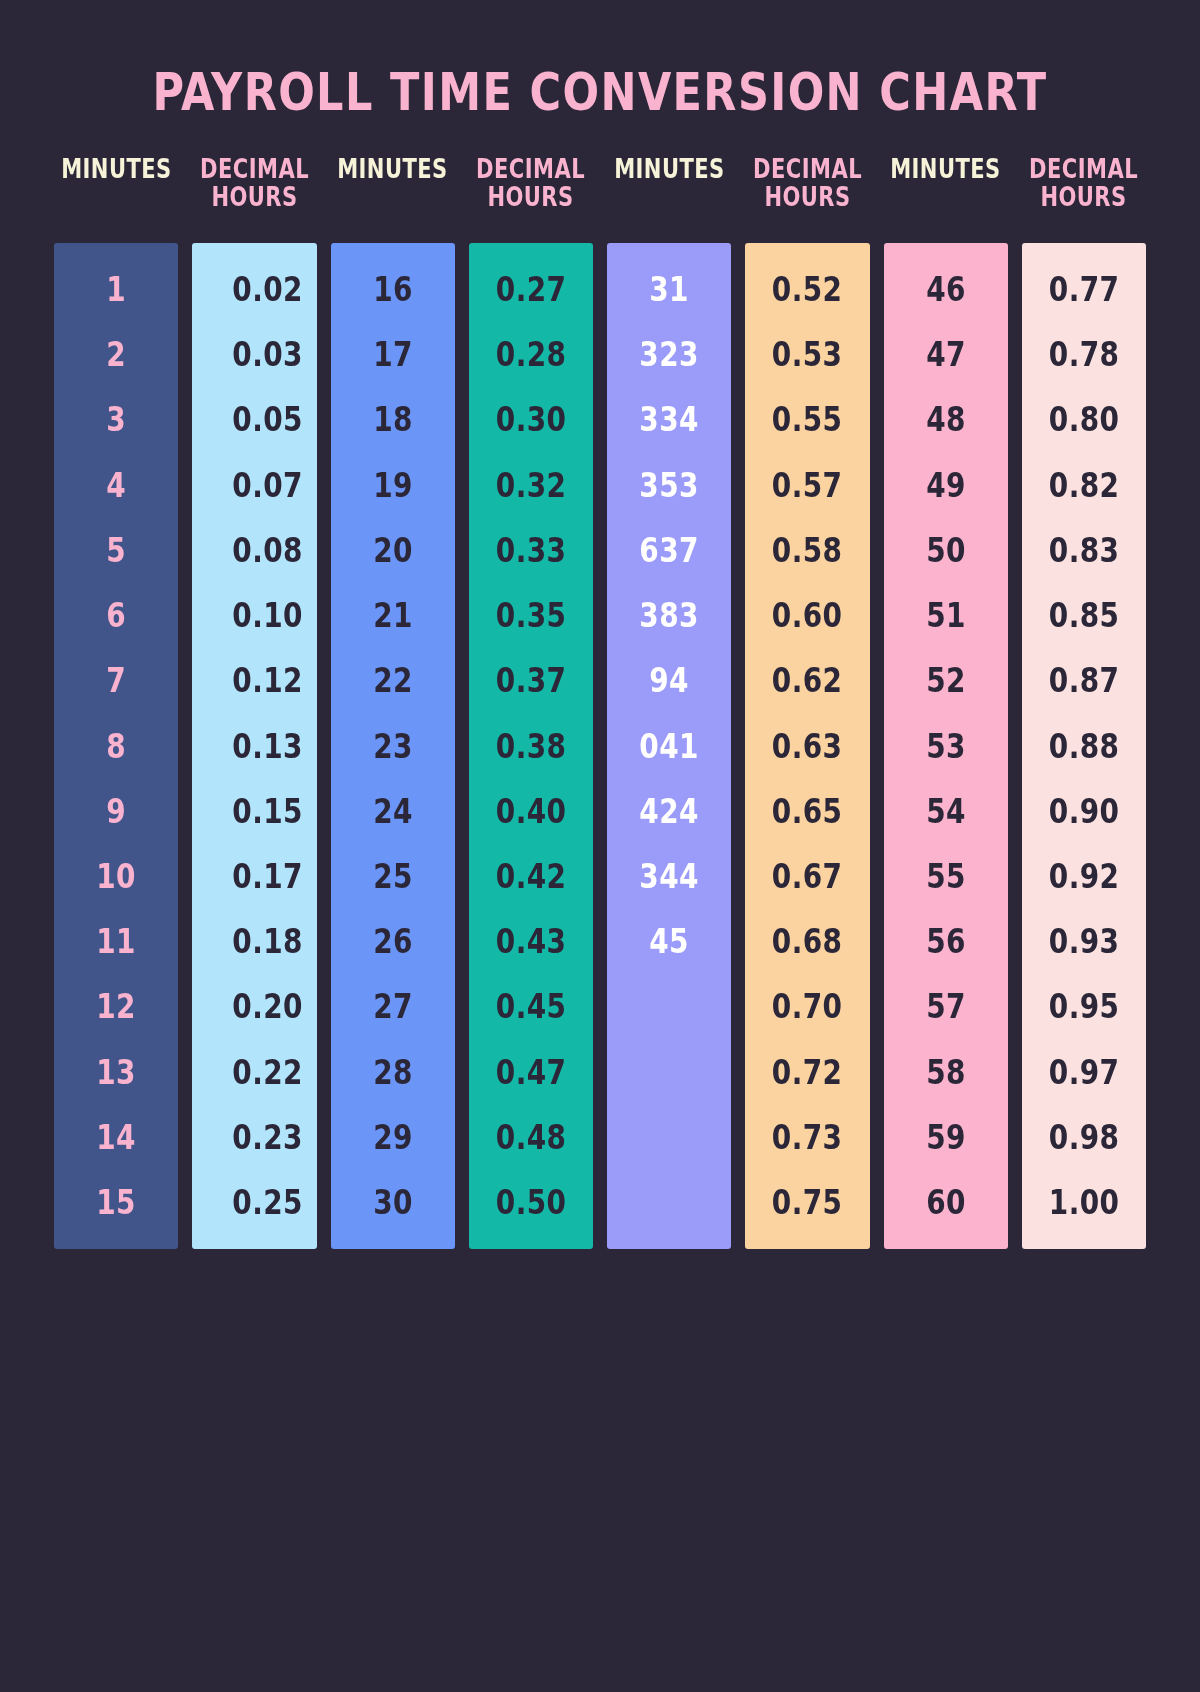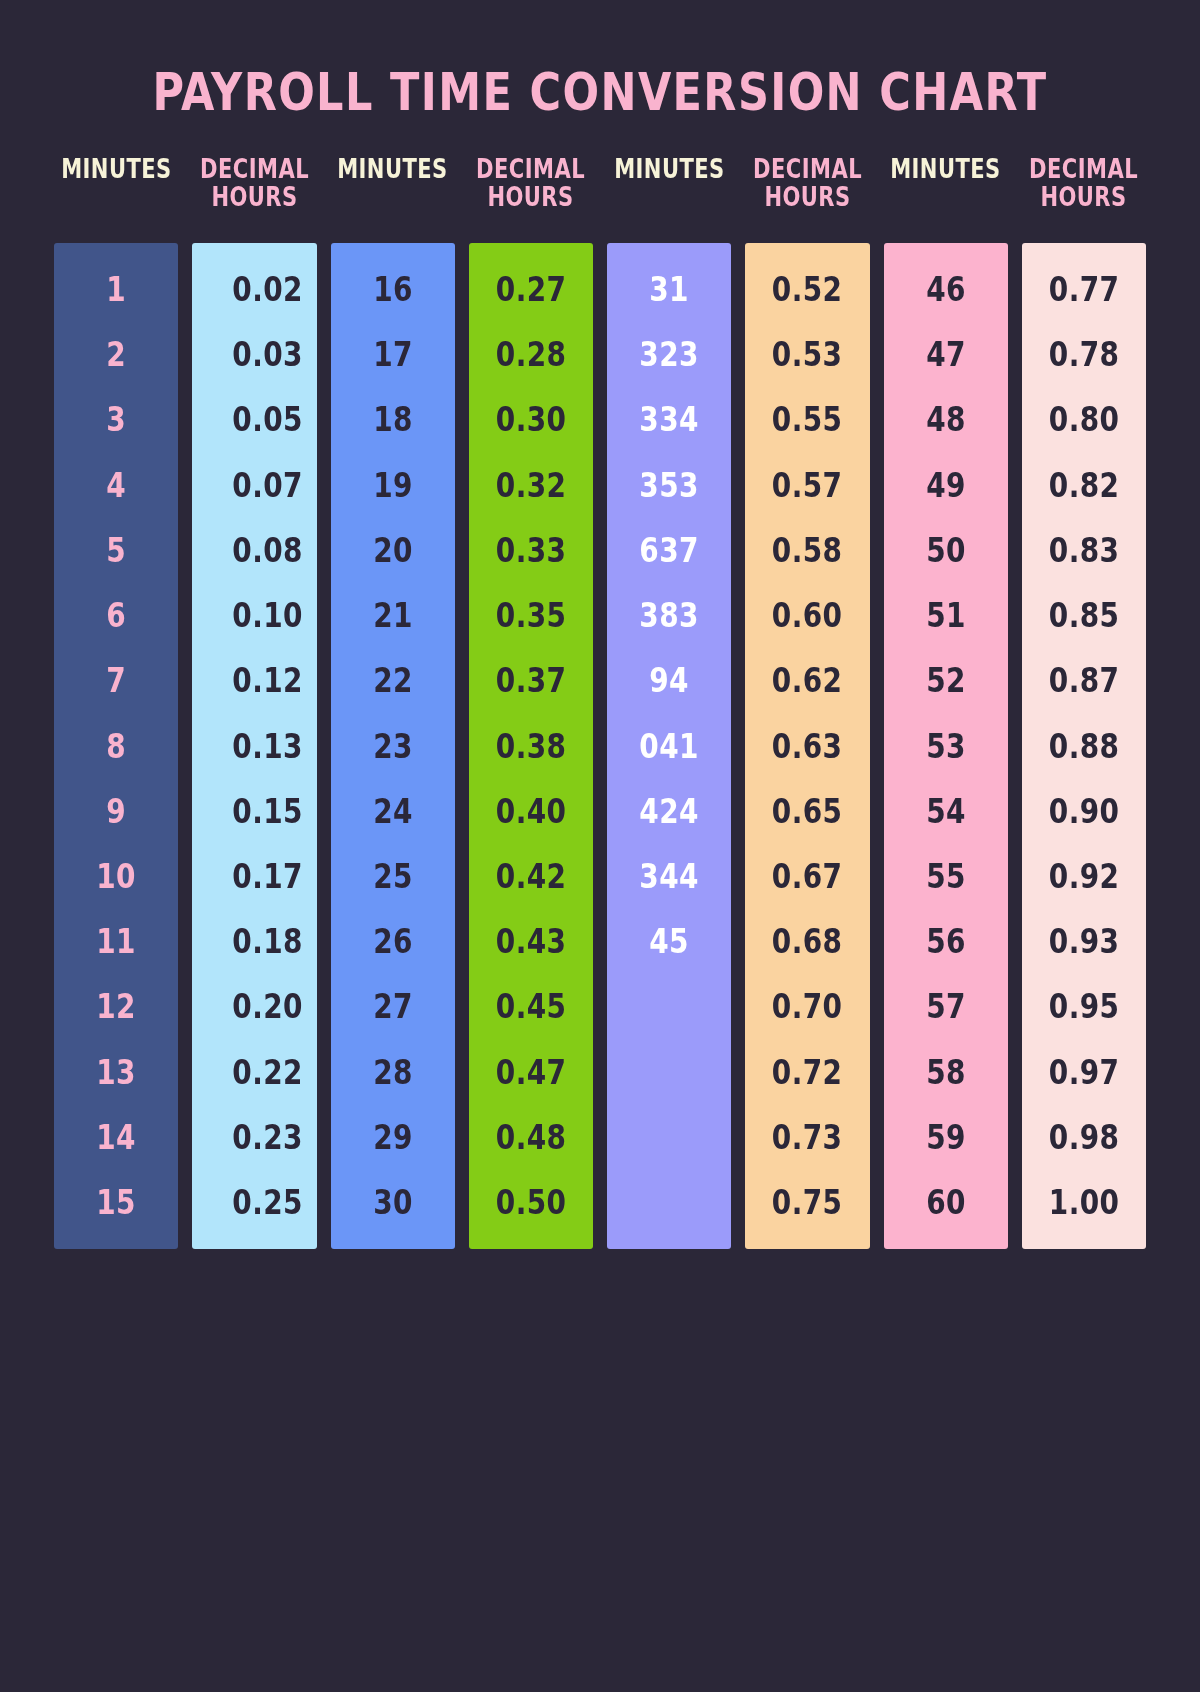--- a/index.html
+++ b/index.html
@@ -148,21 +148,21 @@
           <div class="cell" style="color: rgb(43, 39, 56);">28</div>
           <div class="cell" style="color: rgb(43, 39, 56);">29</div>
           <div class="cell" style="color: rgb(43, 39, 56);">30</div>
         </div>
       </div>
       <div class="col">
         <div class="col-head decimal">
           <span>DECIMAL</span>
           <span>HOURS</span>
         </div>
-        <div class="col-body" style="background: #84cc16;">
+        <div class="col-body" style="background: #14b8a6;">
           <div class="cell" style="color: rgb(43, 39, 56);">0.27</div>
           <div class="cell" style="color: rgb(43, 39, 56);">0.28</div>
           <div class="cell" style="color: rgb(43, 39, 56);">0.30</div>
           <div class="cell" style="color: rgb(43, 39, 56);">0.32</div>
           <div class="cell" style="color: rgb(43, 39, 56);">0.33</div>
           <div class="cell" style="color: rgb(43, 39, 56);">0.35</div>
           <div class="cell" style="color: rgb(43, 39, 56);">0.37</div>
           <div class="cell" style="color: rgb(43, 39, 56);">0.38</div>
           <div class="cell" style="color: rgb(43, 39, 56);">0.40</div>
           <div class="cell" style="color: rgb(43, 39, 56);">0.42</div>

